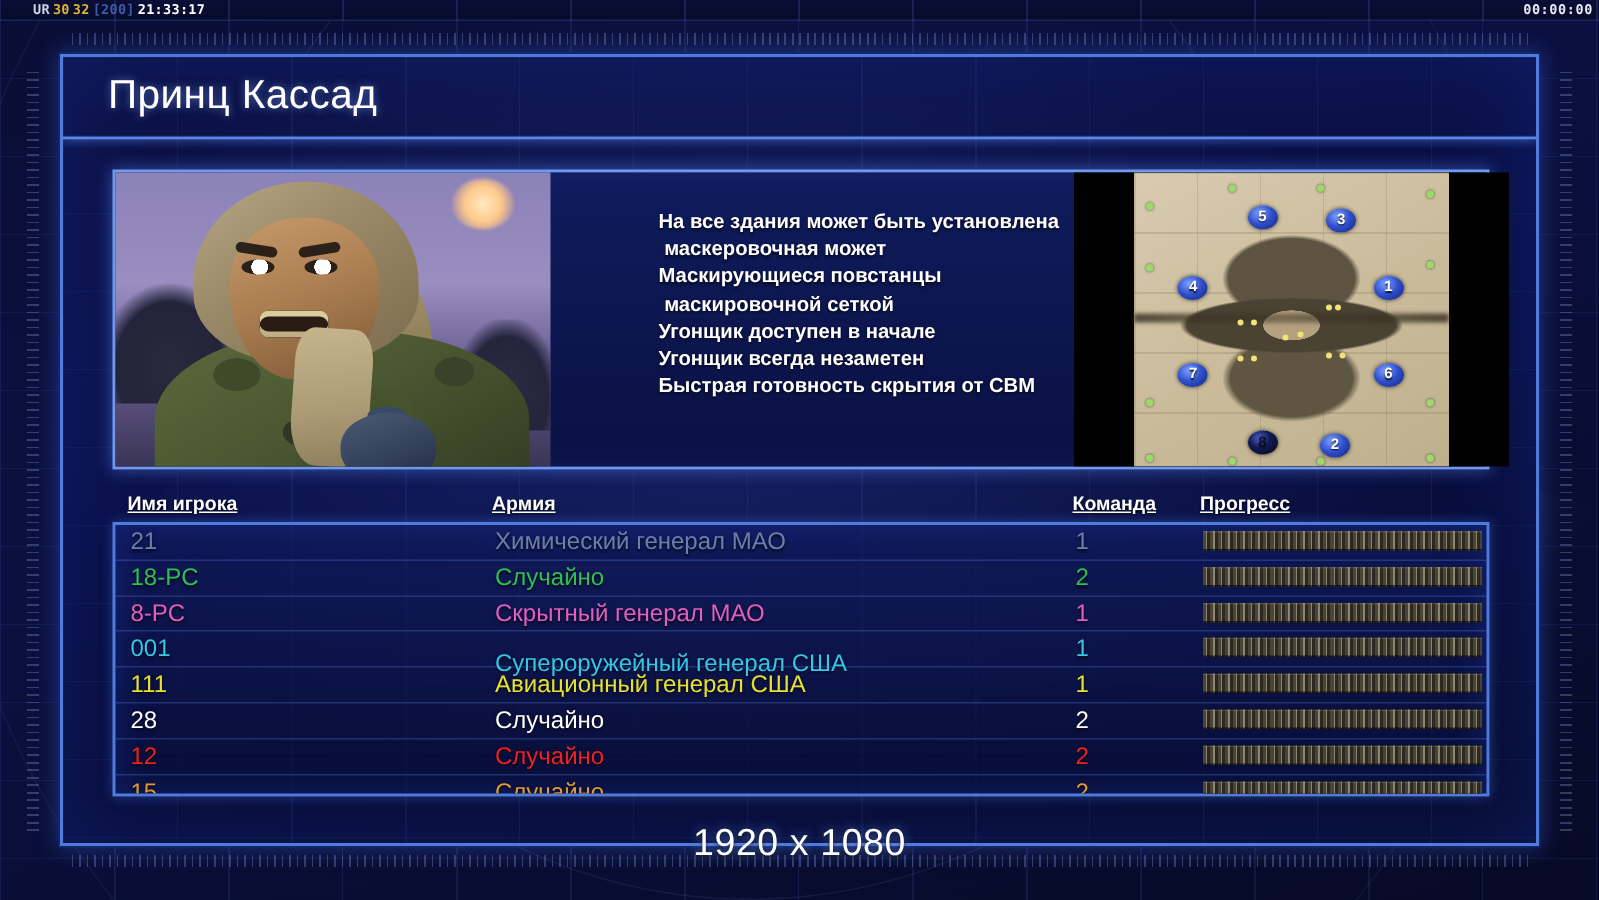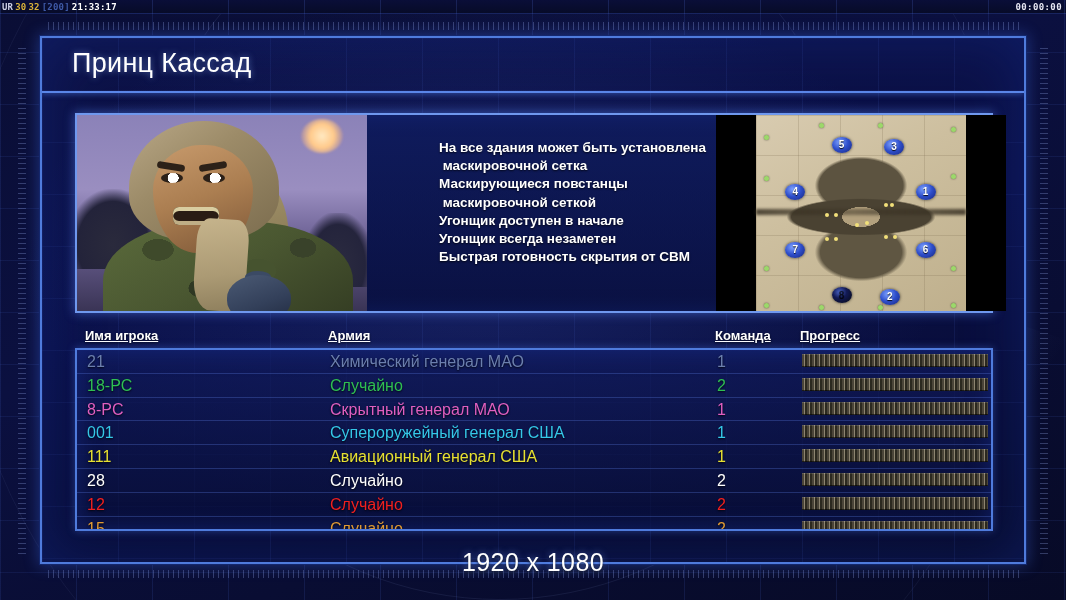--- a/index.html
+++ b/index.html
@@ -57,21 +57,21 @@
       linear-gradient(to bottom, #0a0e38, #070b28);
     border-bottom: 1px solid rgba(60,90,190,0.30);
     font-family: "DejaVu Sans Mono", monospace;
     font-size: 9px;
     line-height: 14px;
     white-space: nowrap;
   }
   #topbar .tb-left  { position: absolute; left: 2px; top: 0; letter-spacing: .2px; }
   #topbar .tb-right { position: absolute; right: 4px; top: 0; color: #e8e8f4; font-weight: bold; letter-spacing: .4px; }
   .tb-seg { margin-right: 2px; }
-  .tb-ur   { color: #cfd2e8; font-weight: bold; }
+  .tb-ur   { color: #cfd2e8; font-weight: bold; padding-left: 20px; }
   .tb-n1   { color: #d9b23a; font-weight: bold; }
   .tb-n2   { color: #d9b23a; font-weight: bold; }
   .tb-br   { color: #3f5aa8; font-weight: bold; text-align: right; }
   .tb-time { color: #ffffff; font-weight: bold; }
 
   
   #outer-frame {
     position: absolute;
     left: 18px; top: 22px;
     width: 1030px; height: 556px;
@@ -425,21 +425,21 @@
         <div class="eyeL"></div>
         <div class="eyeR"></div>
         <div class="mouth"></div>
         <div class="scarf"></div>
         <div class="kettle-lid"></div>
         <div class="kettle"></div>
       </div>
 
       <div id="desc">
           <div class="line">На все здания может быть установлена</div>
-          <div class="line"> маскировочной сетка</div>
+          <div class="line"> маскеровочная может</div>
           <div class="line">Маскирующиеся повстанцы</div>
           <div class="line"> маскировочной сеткой</div>
           <div class="line">Угонщик доступен в начале</div>
           <div class="line">Угонщик всегда незаметен</div>
           <div class="line">Быстрая готовность скрытия от СВМ</div>
         </div>
 
       <div id="map-box">
         <div id="map-img">
             <div class="sup" style="left: 4%; top: 10%;"></div>
@@ -497,21 +497,21 @@
           <div class="bar" style="width: 186px;"></div>
         </div>
         <div class="row">
           <div class="cell c-name" style="color: rgb(224, 95, 192);">8-PC</div>
           <div class="cell c-army" style="color: rgb(224, 95, 192);">Скрытный генерал МАО</div>
           <div class="cell c-team" style="color: rgb(224, 95, 192);">1</div>
           <div class="bar" style="width: 186px;"></div>
         </div>
         <div class="row">
           <div class="cell c-name" style="color: rgb(53, 199, 232);">001</div>
-          <div class="cell c-army" style="color: rgb(53, 199, 232);">Супероружейный генерал США</div>
+          <div class="cell c-army" style="color: rgb(53, 199, 232); margin-top: 10px;">Супероружейный генерал США</div>
           <div class="cell c-team" style="color: rgb(53, 199, 232);">1</div>
           <div class="bar" style="width: 186px;"></div>
         </div>
         <div class="row">
           <div class="cell c-name" style="color: rgb(230, 224, 50);">111</div>
           <div class="cell c-army" style="color: rgb(230, 224, 50);">Авиационный генерал США</div>
           <div class="cell c-team" style="color: rgb(230, 224, 50);">1</div>
           <div class="bar" style="width: 186px;"></div>
         </div>
         <div class="row">

